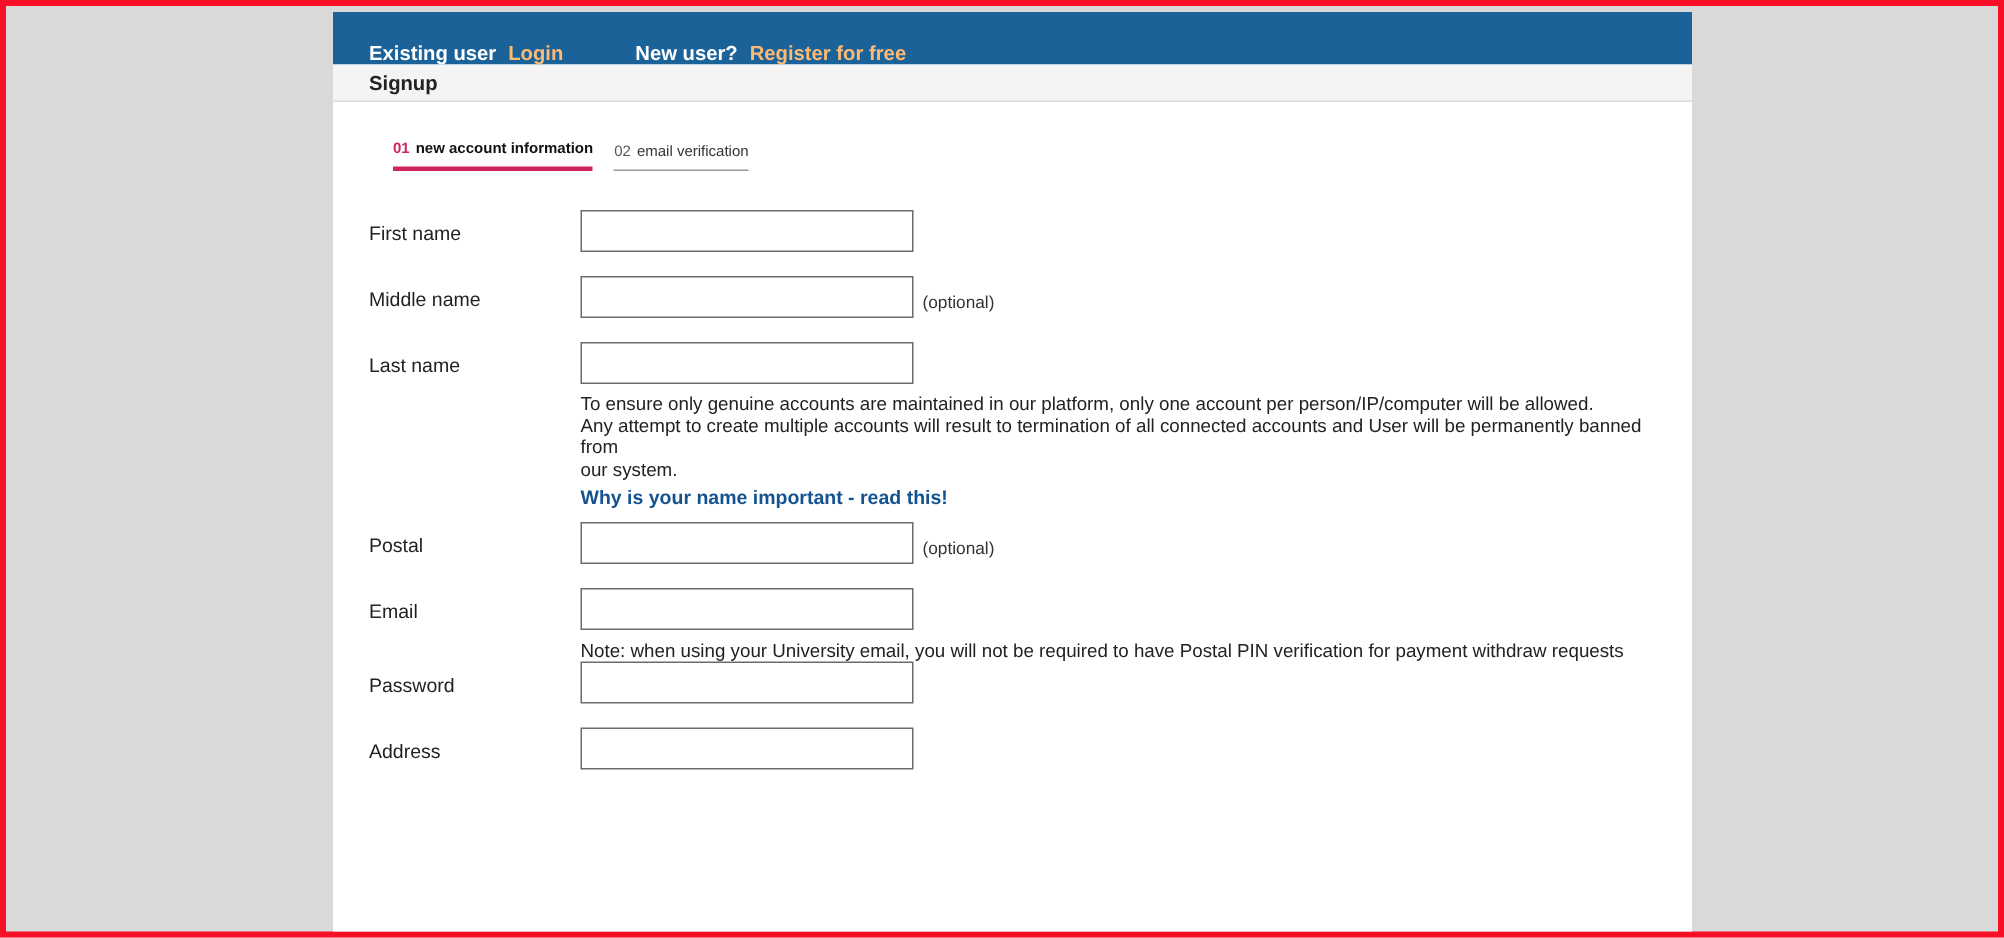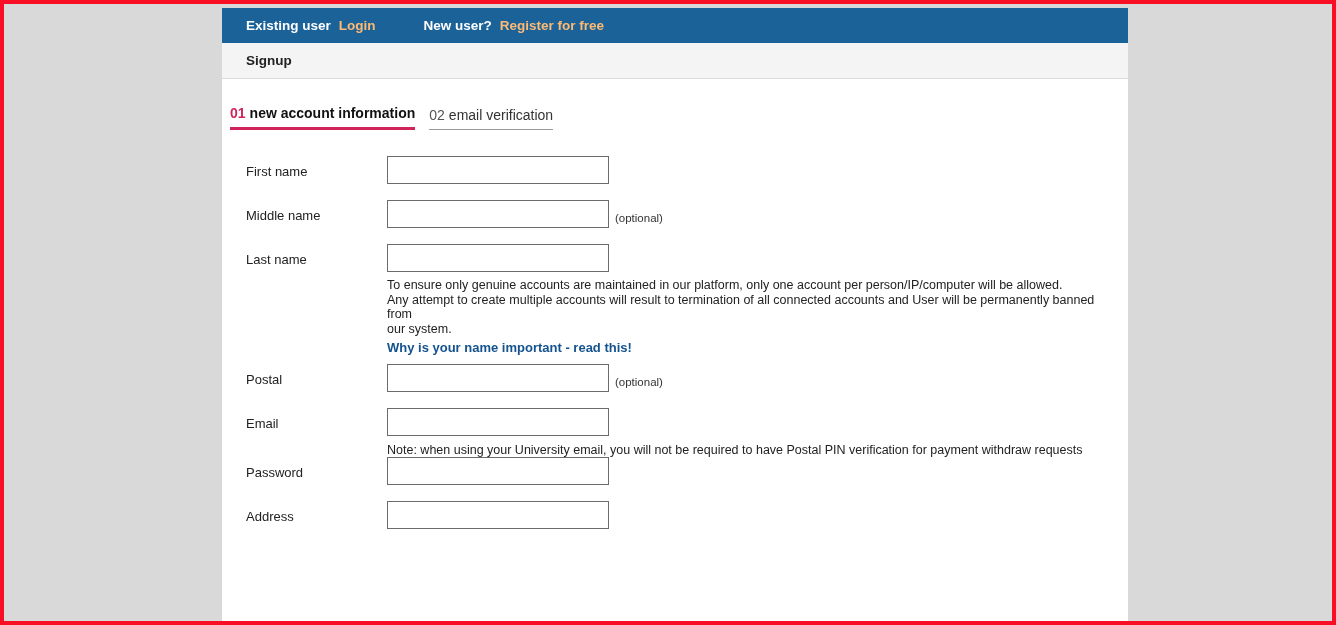--- a/index.html
+++ b/index.html
@@ -29,21 +29,21 @@
     width: 906px;
     height: 617px;
     background: #ffffff;
     overflow: hidden;
   }
   
   .topbar {
     height: 35px;
     background: #1b6298;
     display: flex;
-    align-items: center;
+    align-items: flex-end;
     padding-left: 24px;
     box-sizing: border-box;
     color: #ffffff;
     font-size: 13.5px;
     font-weight: bold;
   }
   .topbar .group {
     display: flex;
     align-items: center;
     white-space: nowrap;
@@ -54,37 +54,37 @@
   .topbar .plain {
     color: #ffffff;
     margin-right: 8px;
   }
   .topbar .link-yellow {
     color: #fdba74;
     cursor: pointer;
   }
   
   .subhead {
-    height: 36px;
+    height: 25px;
     background: #f4f4f4;
     border-bottom: 1px solid #dcdcdc;
     display: flex;
     align-items: center;
     padding-left: 24px;
     box-sizing: border-box;
     font-size: 13.5px;
     font-weight: bold;
     color: #222222;
   }
   
   .steps {
-    margin: 26px 0 0 8px;
+    margin: 26px 0 0 40px;
     display: flex;
     align-items: flex-end;
-    font-size: 14px;
+    font-size: 10px;
   }
   .step {
     padding-bottom: 6px;
     white-space: nowrap;
   }
   .step.active {
     border-bottom: 3px solid #d0255b;
     font-weight: bold;
     color: #111111;
   }

